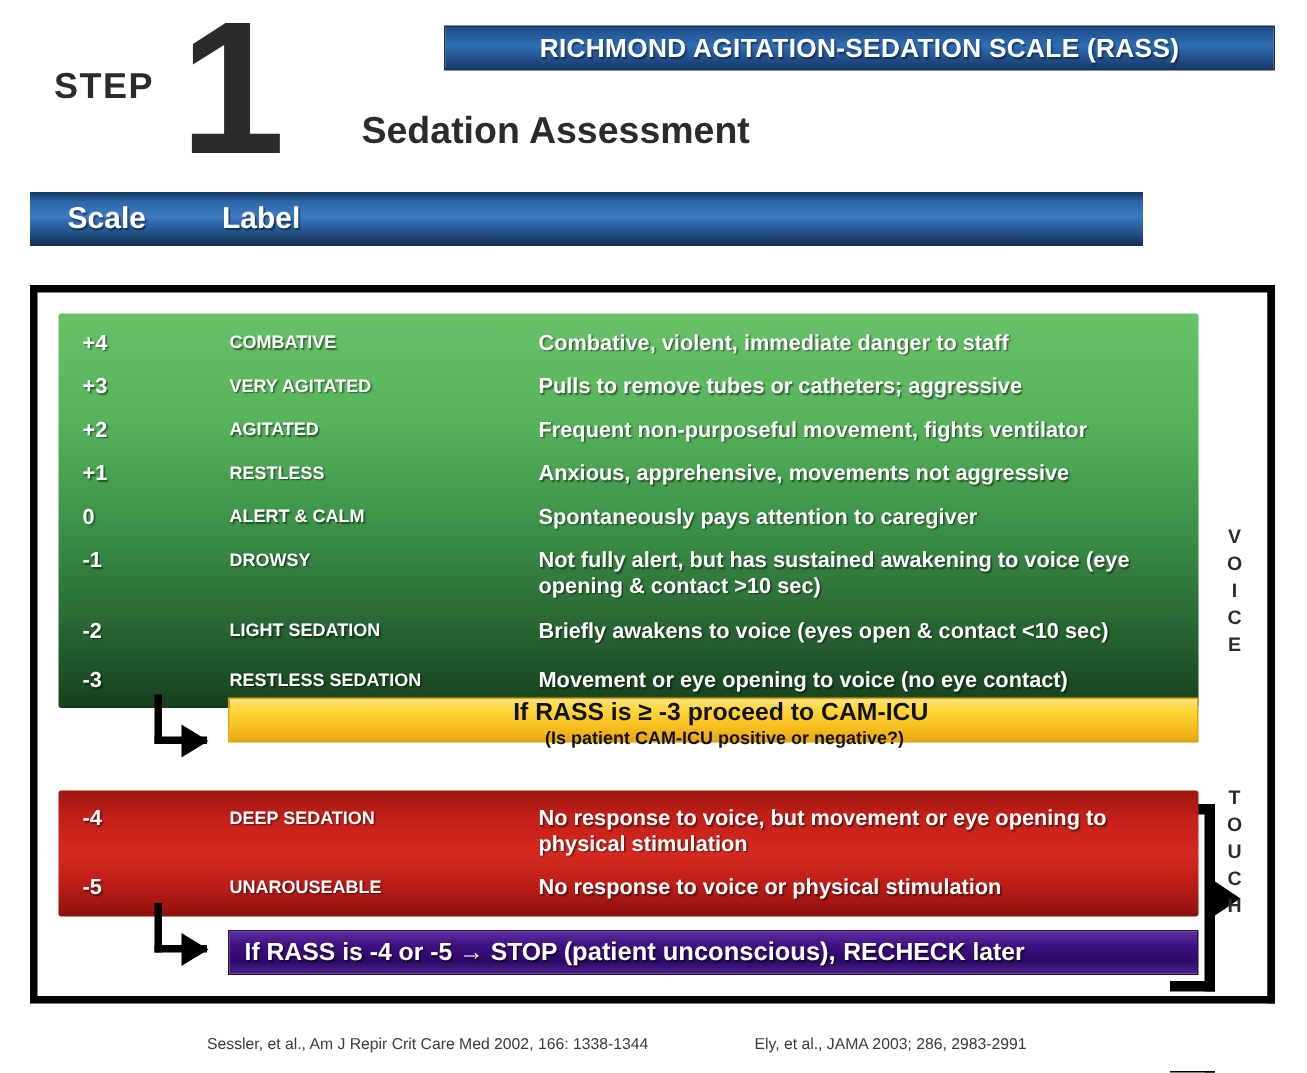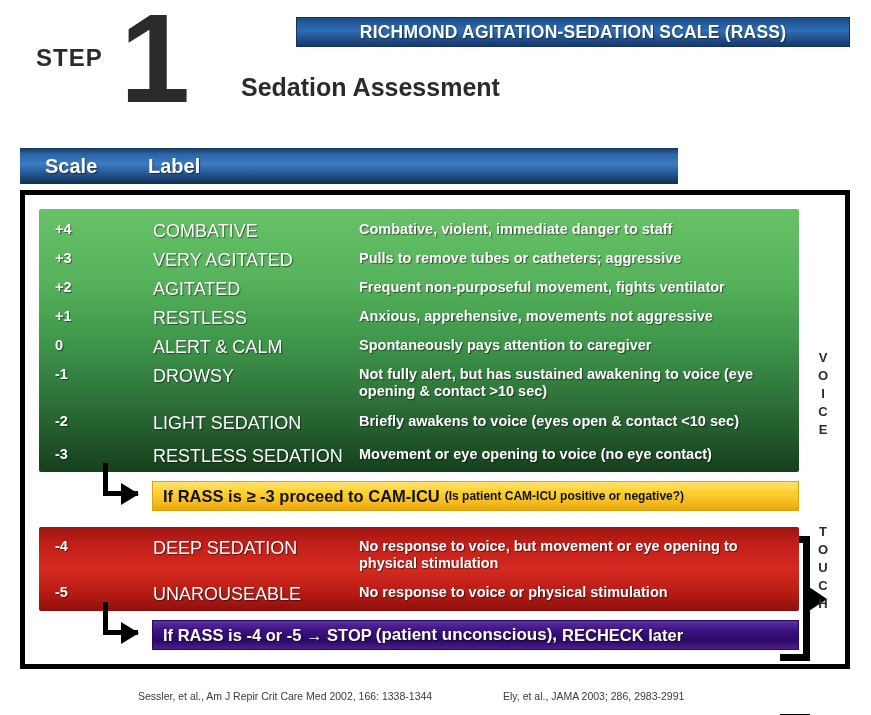--- a/index.html
+++ b/index.html
@@ -34,22 +34,22 @@
     text-shadow: 1px 1px 1px rgba(0,0,0,.45);
     text-align: center;
   }
   .subtitle {
     position: absolute; left: 222px; top: 73px;
     font-size: 25px; font-weight: bold; color: #2b2b2b; margin-left: 19px;
   }
 
   
   .colbar {
-    position: absolute; left: 20px; top: 148px;
-    width: 658px; height: 36px;
+    position: absolute; left: 20px; top: 128px;
+    width: 742px; height: 36px;
     background: linear-gradient(to bottom,#16375f 0%,#2c66a8 18%,#3c7bc4 45%,#2b63a4 62%,#132f52 100%);
   }
   .colbar .ch {
     position: absolute; top: 7px;
     color:#fff; font-size: 20px; font-weight: bold;
     text-shadow: 1px 1px 1px rgba(0,0,0,.5);
   }
   .ch-scale { left: 25px; }
   .ch-label { left: 128px; }
   .ch-desc  { left: 334px; }
@@ -76,38 +76,39 @@
   }
 
   .row { position: absolute; left: 0; width: 100%; color:#fff; }
   .row .c-scale {
     position: absolute; left: 16px; top: 0;
     font-size: 14.5px; font-weight: bold;
     text-shadow: 1px 1px 1px rgba(0,0,0,.5);
   }
   .row .c-label {
     position: absolute; left: 114px; top: 0;
-    font-size: 18px; font-weight: normal;
+    font-size: 12px; font-weight: bold;
     text-shadow: 1px 1px 1px rgba(0,0,0,.5);
   }
   .row .c-desc {
     position: absolute; left: 320px; top: 0; width: 430px;
     font-size: 14.5px; font-weight: bold; line-height: 17px;
     text-shadow: 1px 1px 1px rgba(0,0,0,.5);
   }
 
   
   .callout {
     position: absolute; left: 127px; width: 647px; height: 30px;
     display: flex; align-items: center; padding-left: 10px;
   }
   .callout-yellow {
-    top: 286px;
+    top: 270px;
     background: linear-gradient(to bottom,#fde07a 0%,#ffd633 30%,#f5b91d 75%,#e8a612 100%);
     border: 1px solid #d9a50f;
+    flex-direction: column;
   }
   .callout-purple {
     top: 425px;
     background: linear-gradient(to bottom,#5a2fa0 0%,#3d1080 35%,#2d0a66 70%,#4a1f8c 100%);
     border: 1px solid #2a0a5c;
   }
   .callout-yellow .big {
     color:#111; font-size: 16.5px; font-weight: bold;
   }
   .callout-yellow .small {

